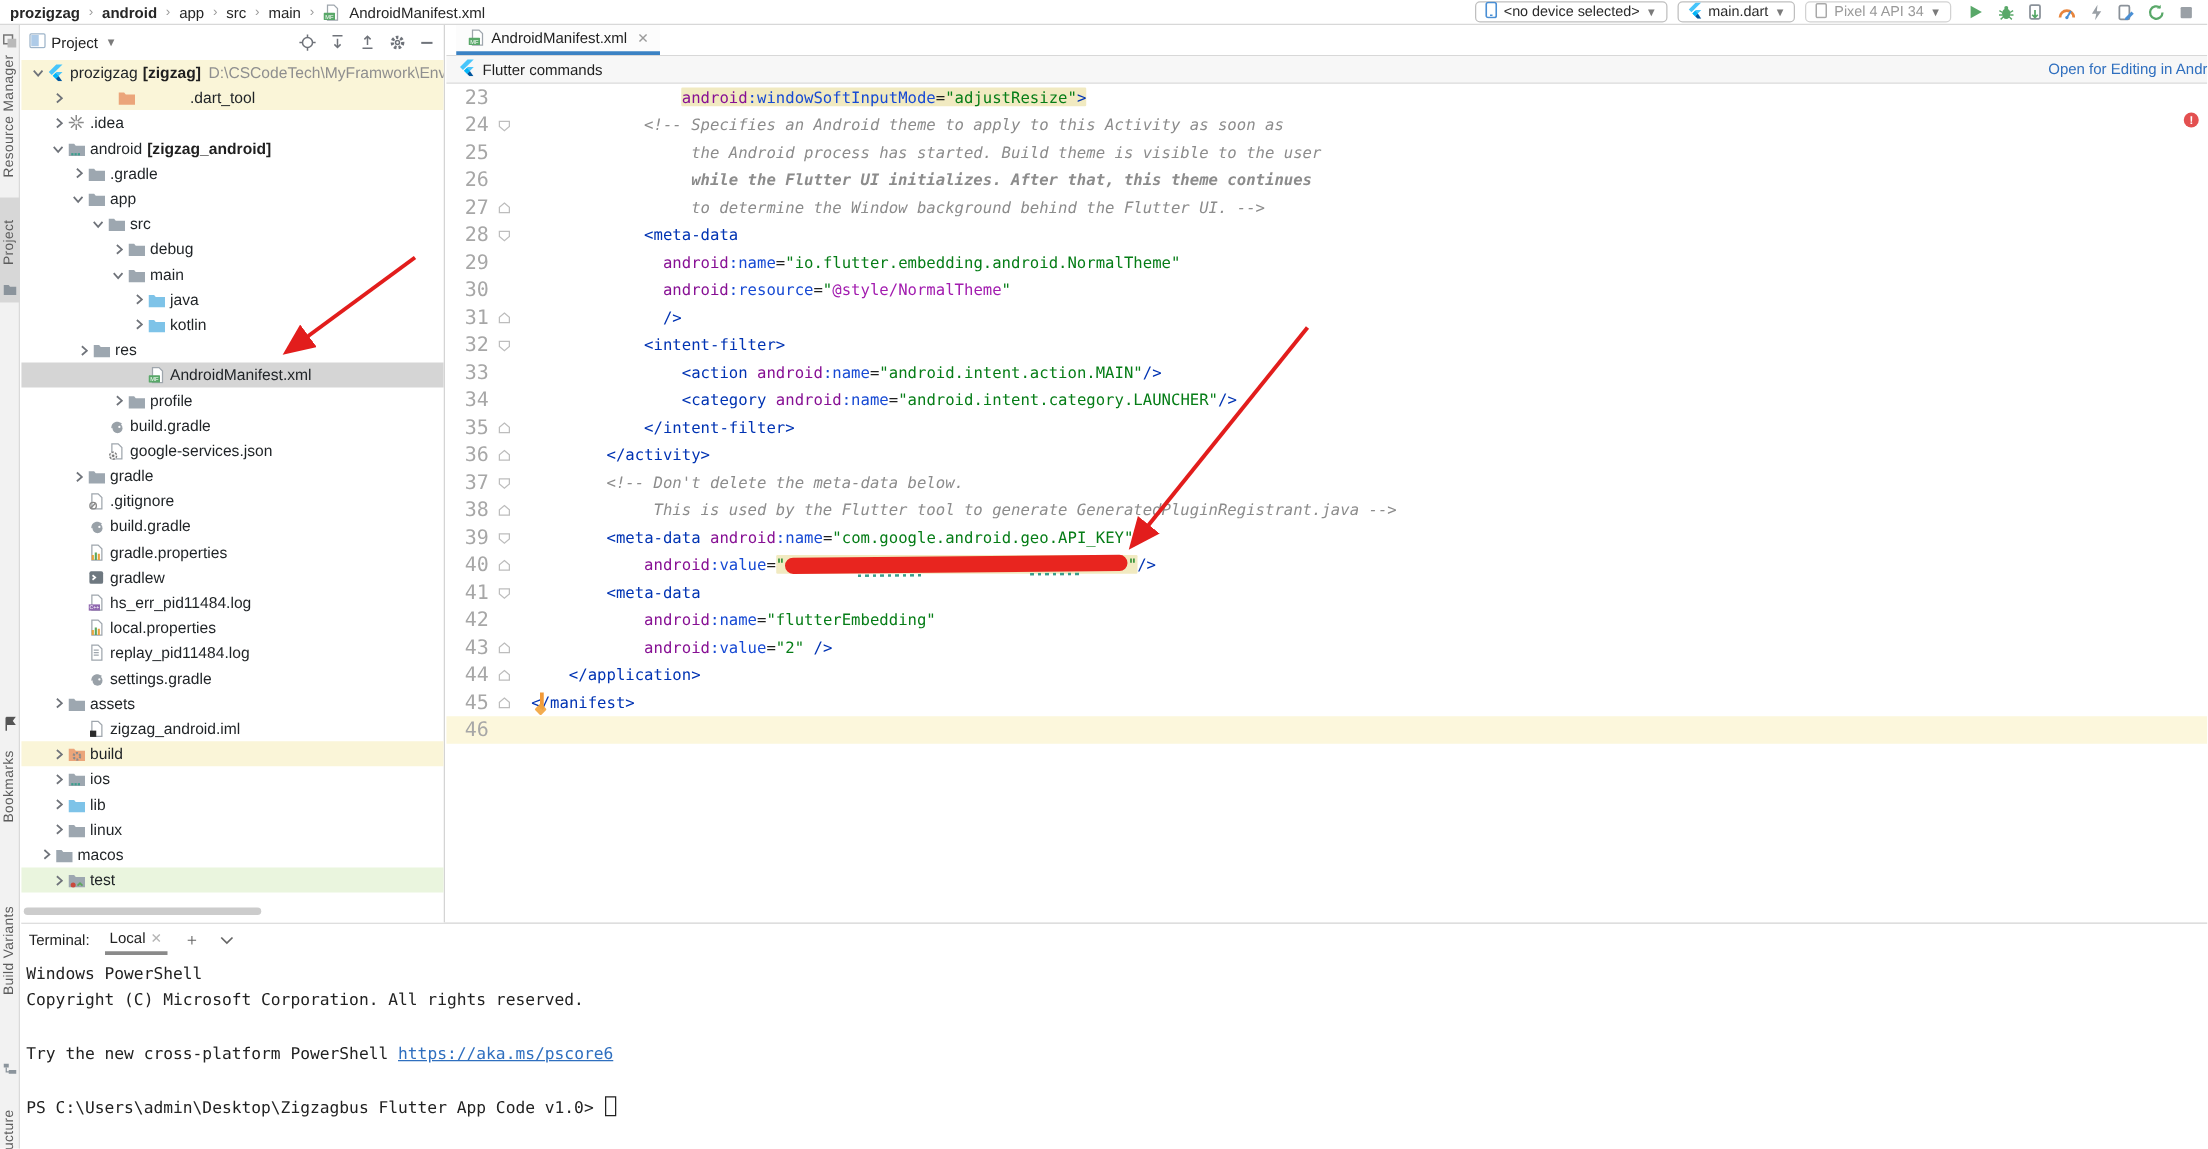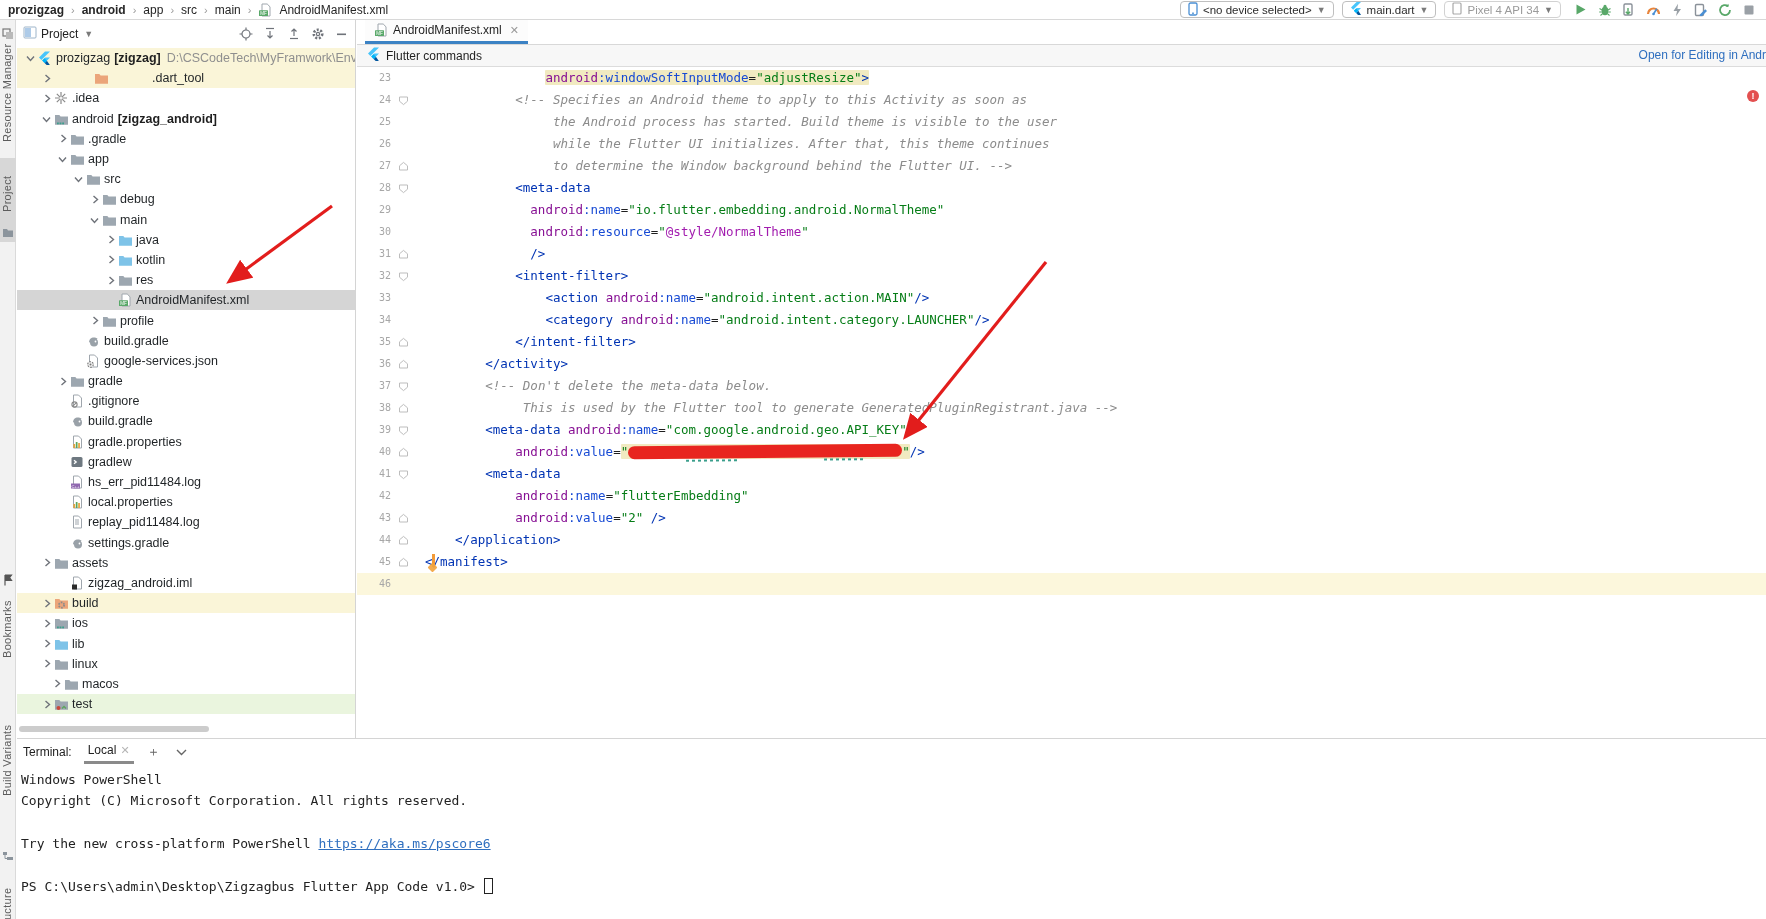--- a/index.html
+++ b/index.html
@@ -56,21 +56,21 @@
   .tab{display:flex;align-items:center;gap:5px;height:25px;padding:0 9px;margin-left:8px;font-size:12px;
        border-bottom:3px solid var(--accent-blue,#3b82c4);background:#fcfcfc}
   .tab .x{color:#9a9a9a;font-size:11px;margin-left:3px}
   .banner{height:22px;background:#f7f7f7;border-bottom:1px solid #dcdcdc;display:flex;align-items:center;
           padding-left:10px;font-size:12px;color:#1f1f1f;position:relative}
   .banner .blabel{margin-left:6px}
   .blink{position:absolute;right:0;top:3px;color:var(--link-blue,#2f6fbf);font-size:12px;white-space:nowrap}
   .codewrap{position:absolute;left:0;top:47px;right:0;bottom:0;font-family:"DejaVu Sans Mono",monospace;font-size:12.5px}
   .codeline{position:relative;height:22px;line-height:22px;display:flex;white-space:pre}
   .curline{background:#fcf7dc}
-  .lnum{width:38px;text-align:right;color:#a7a7a7;font-size:10px;flex:none;padding-right:4px}
+  .lnum{width:38px;text-align:right;color:#a7a7a7;font-size:16px;flex:none;padding-right:4px}
   .fold{width:16px;flex:none;display:flex;align-items:center;justify-content:center}
   .ctext{margin-left:14px;position:relative}
   .tk-g{color:#0033b3}
   .tk-p{color:#871094}
   .tk-b{color:#174ad4}
   .tk-v{color:#067d17}
   .tk-r{color:#a21caf}
   .tk-c{color:#8c8c8c;font-style:italic}
   .tk-n{color:#1f1f1f}
   .band{background:#f1eac1;border-radius:1px}
@@ -413,21 +413,21 @@
             <path d="M3.5 2l4 3.5-4 3.5" stroke="#6F737A" stroke-width="1.4" fill="none"></path>
           </svg>
         </span>
         <span class="ticon">
           <svg width="15" height="14">
             <path d="M1 3h4.3l1.3 1.6H14v8.2H1z" fill="#7EC3E8"></path>
           </svg>
         </span>
         <span class="tlabel">kotlin</span>
       </div>
-      <div class="trow" style="padding-left: 86px;">
+      <div class="trow" style="padding-left: 42px;">
         <span class="chev">
           <svg width="10" height="11">
             <path d="M3.5 2l4 3.5-4 3.5" stroke="#6F737A" stroke-width="1.4" fill="none"></path>
           </svg>
         </span>
         <span class="ticon">
           <svg width="15" height="14">
             <path d="M1 3h4.3l1.3 1.6H14v8.2H1z" fill="#9DA7B0"></path>
           </svg>
         </span>
@@ -652,21 +652,21 @@
             <path d="M3.5 2l4 3.5-4 3.5" stroke="#6F737A" stroke-width="1.4" fill="none"></path>
           </svg>
         </span>
         <span class="ticon">
           <svg width="15" height="14">
             <path d="M1 3h4.3l1.3 1.6H14v8.2H1z" fill="#9DA7B0"></path>
           </svg>
         </span>
         <span class="tlabel">linux</span>
       </div>
-      <div class="trow" style="padding-left: 32px;">
+      <div class="trow" style="padding-left: 12px;">
         <span class="chev">
           <svg width="10" height="11">
             <path d="M3.5 2l4 3.5-4 3.5" stroke="#6F737A" stroke-width="1.4" fill="none"></path>
           </svg>
         </span>
         <span class="ticon">
           <svg width="15" height="14">
             <path d="M1 3h4.3l1.3 1.6H14v8.2H1z" fill="#9DA7B0"></path>
           </svg>
         </span>
@@ -712,21 +712,21 @@
         </svg></span>
     <span class="blabel">Flutter commands</span>
     <span class="blink">Open for Editing in Andr</span>
   </div>
   <div class="codewrap">
       <div class="codeline"><span class="lnum">23</span><span class="fold"></span><span class="ctext" style="padding-left: 16ch;"><span class="band"><span class="tk-p">android</span><span class="tk-b">:windowSoftInputMode</span><span class="tk-n">=</span><span class="tk-v">"adjustResize"</span><span class="tk-g">&gt;</span></span></span></div>
       <div class="codeline"><span class="lnum">24</span><span class="fold"><svg width="11" height="11">
             <path d="M1.5 2h8v4.2L5.5 9.6 1.5 6.2z" fill="#fff" stroke="#bdbdbd"></path>
           </svg></span><span class="ctext" style="padding-left: 12ch;"><span class="tk-c">&lt;!-- Specifies an Android theme to apply to this Activity as soon as</span></span></div>
       <div class="codeline"><span class="lnum">25</span><span class="fold"></span><span class="ctext" style="padding-left: 17ch;"><span class="tk-c">the Android process has started. Build theme is visible to the user</span></span></div>
-      <div class="codeline"><span class="lnum">26</span><span class="fold"></span><span class="ctext" style="padding-left: 17ch;"><span class="tk-c">while the Flutter UI initializes. After that, this theme continues</span></span></div>
+      <div class="codeline"><span class="lnum">26</span><span class="fold"></span><span class="ctext" style="padding-left: 17ch; font-weight: bold;"><span class="tk-c">while the Flutter UI initializes. After that, this theme continues</span></span></div>
       <div class="codeline"><span class="lnum">27</span><span class="fold"><svg width="11" height="11">
             <path d="M5.5 1.4l4 3.4V9h-8V4.8z" fill="#fff" stroke="#bdbdbd"></path>
           </svg></span><span class="ctext" style="padding-left: 17ch;"><span class="tk-c">to determine the Window background behind the Flutter UI. --&gt;</span></span></div>
       <div class="codeline"><span class="lnum">28</span><span class="fold"><svg width="11" height="11">
             <path d="M1.5 2h8v4.2L5.5 9.6 1.5 6.2z" fill="#fff" stroke="#bdbdbd"></path>
           </svg></span><span class="ctext" style="padding-left: 12ch;"><span class="tk-g">&lt;meta-data</span></span></div>
       <div class="codeline"><span class="lnum">29</span><span class="fold"></span><span class="ctext" style="padding-left: 14ch;"><span class="tk-p">android</span><span class="tk-b">:name</span><span class="tk-n">=</span><span class="tk-v">"io.flutter.embedding.android.NormalTheme"</span></span></div>
       <div class="codeline"><span class="lnum">30</span><span class="fold"></span><span class="ctext" style="padding-left: 14ch;"><span class="tk-p">android</span><span class="tk-b">:resource</span><span class="tk-n">=</span><span class="tk-v">"</span><span class="tk-r">@style/NormalTheme</span><span class="tk-v">"</span></span></div>
       <div class="codeline"><span class="lnum">31</span><span class="fold"><svg width="11" height="11">
             <path d="M5.5 1.4l4 3.4V9h-8V4.8z" fill="#fff" stroke="#bdbdbd"></path>

